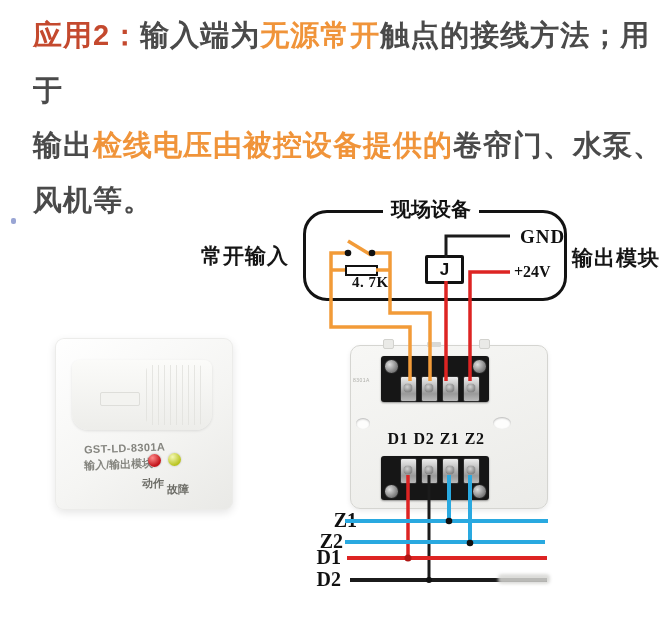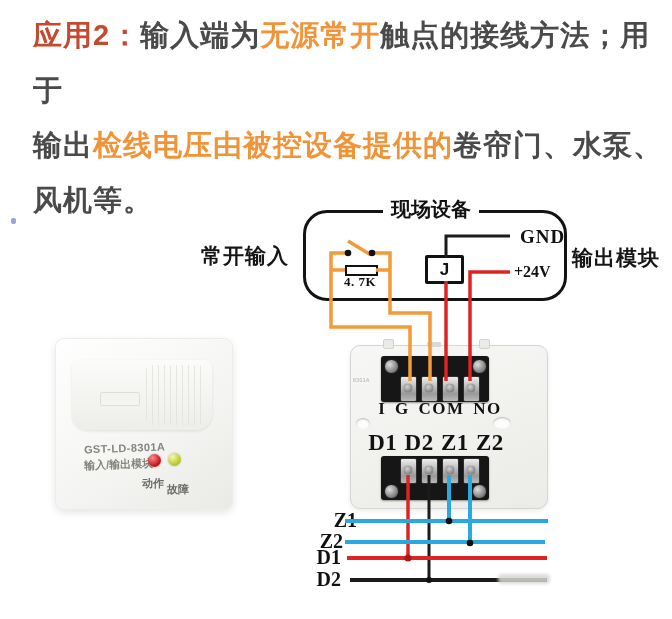--- a/index.html
+++ b/index.html
@@ -19,21 +19,21 @@
 
   
   #field-box{position:absolute;left:303px;top:210px;width:258px;height:85px;
              border:3.5px solid #131313;border-radius:24px;}
   #field-title{position:absolute;left:383px;top:196px;width:96px;text-align:center;
                font-weight:700;font-size:20px;color:#111;background:#fff;}
   #relay-box{position:absolute;left:425px;top:255px;width:33px;height:23px;border:3px solid #111;
              background:#fff;display:flex;align-items:center;justify-content:center;
              font-weight:700;font-size:17px;color:#111;border-radius:2px;}
   #resistor{position:absolute;left:345px;top:265px;width:29px;height:7px;border:2px solid #111;background:#fff;}
-  #resistor-label{left:344px;top:274px;font-size:13px;letter-spacing:0.5px;}
+  #resistor-label{left:352px;top:274px;font-size:15px;letter-spacing:0.5px;}
   #gnd-label{left:520px;top:226px;font-size:19px;letter-spacing:1px;}
   #v24-label{left:514px;top:263px;font-size:16px;}
 
   
   #front-module{position:absolute;left:55px;top:338px;width:178px;height:172px;border-radius:9px;
     background:linear-gradient(145deg,#ffffff 0%,#f5f5f3 55%,#e9e9e6 100%);
     box-shadow:0 3px 8px rgba(0,0,0,0.10), inset 0 0 0 1px #ececea;}
   #front-cover{position:absolute;left:17px;top:22px;width:140px;height:70px;border-radius:8px 8px 16px 16px;
     background:linear-gradient(180deg,#fbfbf9,#ededea);box-shadow:0 1px 3px rgba(0,0,0,0.10);}
   #cover-slot{position:absolute;left:28px;top:32px;width:38px;height:12px;border:1px solid #dededa;
@@ -54,21 +54,21 @@
 
   
   #back-plate{position:absolute;left:350px;top:345px;width:196px;height:162px;border-radius:10px;
     background:linear-gradient(160deg,#f7f7f5,#ebebe8);border:1px solid #d5d5d1;
     box-shadow:0 2px 5px rgba(0,0,0,0.08);}
   .plate-tab{position:absolute;width:9px;height:8px;background:#eaeae7;border:1px solid #d2d2ce;border-radius:2px;}
   #plate-notch{position:absolute;left:427px;top:342px;width:14px;height:5px;background:#d9d9d5;border-radius:1px;}
   #plate-side-text{position:absolute;left:353px;top:377px;font-size:5px;color:#aeaea9;letter-spacing:.5px;}
   .oval-hole{position:absolute;background:#fdfdfc;border-radius:50%;box-shadow:inset 0 1px 2px rgba(0,0,0,0.28);}
   #row-top-label{left:350px;top:399px;width:180px;text-align:center;font-size:17px;letter-spacing:1.5px;word-spacing:3px;}
-  #row-bottom-label{left:346px;top:430px;width:180px;text-align:center;font-size:23px;letter-spacing:.5px;word-spacing:1px;}
+  #row-bottom-label{left:346px;top:430px;width:180px;text-align:center;font-size:16px;letter-spacing:.5px;word-spacing:1px;}
 
   .tblock{position:absolute;width:108px;background:#161616;border-radius:3px;box-shadow:0 1px 2px rgba(0,0,0,.4);}
   #tblock-top{left:381px;top:356px;height:46px;}
   #tblock-bottom{left:381px;top:456px;height:44px;}
   .screw{position:absolute;width:13px;height:13px;border-radius:50%;border:1px solid #222;
     background:radial-gradient(circle at 35% 35%,#dedede,#8d8d8d 55%,#4c4c4c);}
   .clamp{position:absolute;width:15px;height:24px;border:1px solid #2e2e2e;border-radius:2px;
     background:linear-gradient(180deg,#ededed,#9a9a9a 70%,#b9b9b9);}
   .clamp::after{content:"";position:absolute;left:3px;top:7px;width:8px;height:8px;border-radius:50%;
     background:radial-gradient(circle at 40% 35%,#d2d2d2,#686868);box-shadow:0 0 1px #333;}
@@ -126,21 +126,20 @@
   <div class="oval-hole" style="left:493px;top:417px;width:18px;height:12px;"></div>
 
   <div id="tblock-top" class="tblock">
     <div class="screw" style="left:3px;top:3px;"></div>
     <div class="screw" style="left:91px;top:3px;"></div>
     <div class="clamp" style="left:19px;top:20px;"></div>
     <div class="clamp" style="left:40px;top:20px;"></div>
     <div class="clamp" style="left:61px;top:20px;"></div>
     <div class="clamp" style="left:82px;top:20px;"></div>
   </div>
-  <div id="row-top-label" class="serif-label">I G COM NO</div>
   <div id="row-bottom-label" class="serif-label">D1 D2 Z1 Z2</div>
   <div id="tblock-bottom" class="tblock">
     <div class="clamp" style="left:19px;top:2px;"></div>
     <div class="clamp" style="left:40px;top:2px;"></div>
     <div class="clamp" style="left:61px;top:2px;"></div>
     <div class="clamp" style="left:82px;top:2px;"></div>
     <div class="screw" style="left:3px;top:28px;"></div>
     <div class="screw" style="left:91px;top:28px;"></div>
   </div>
 

